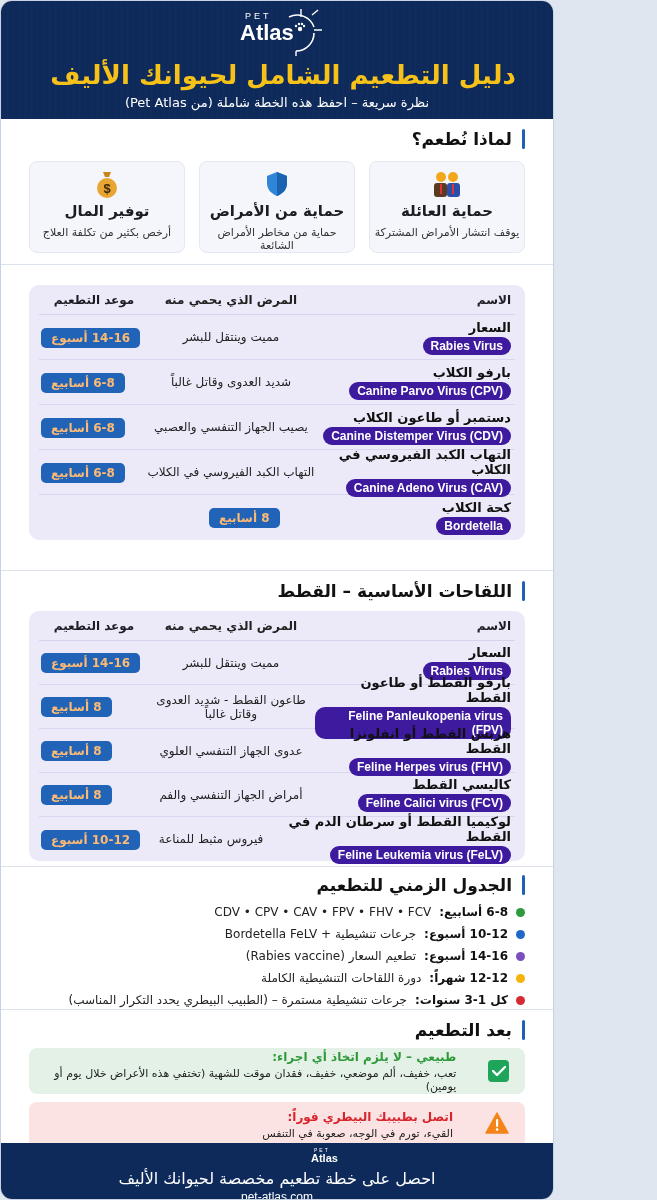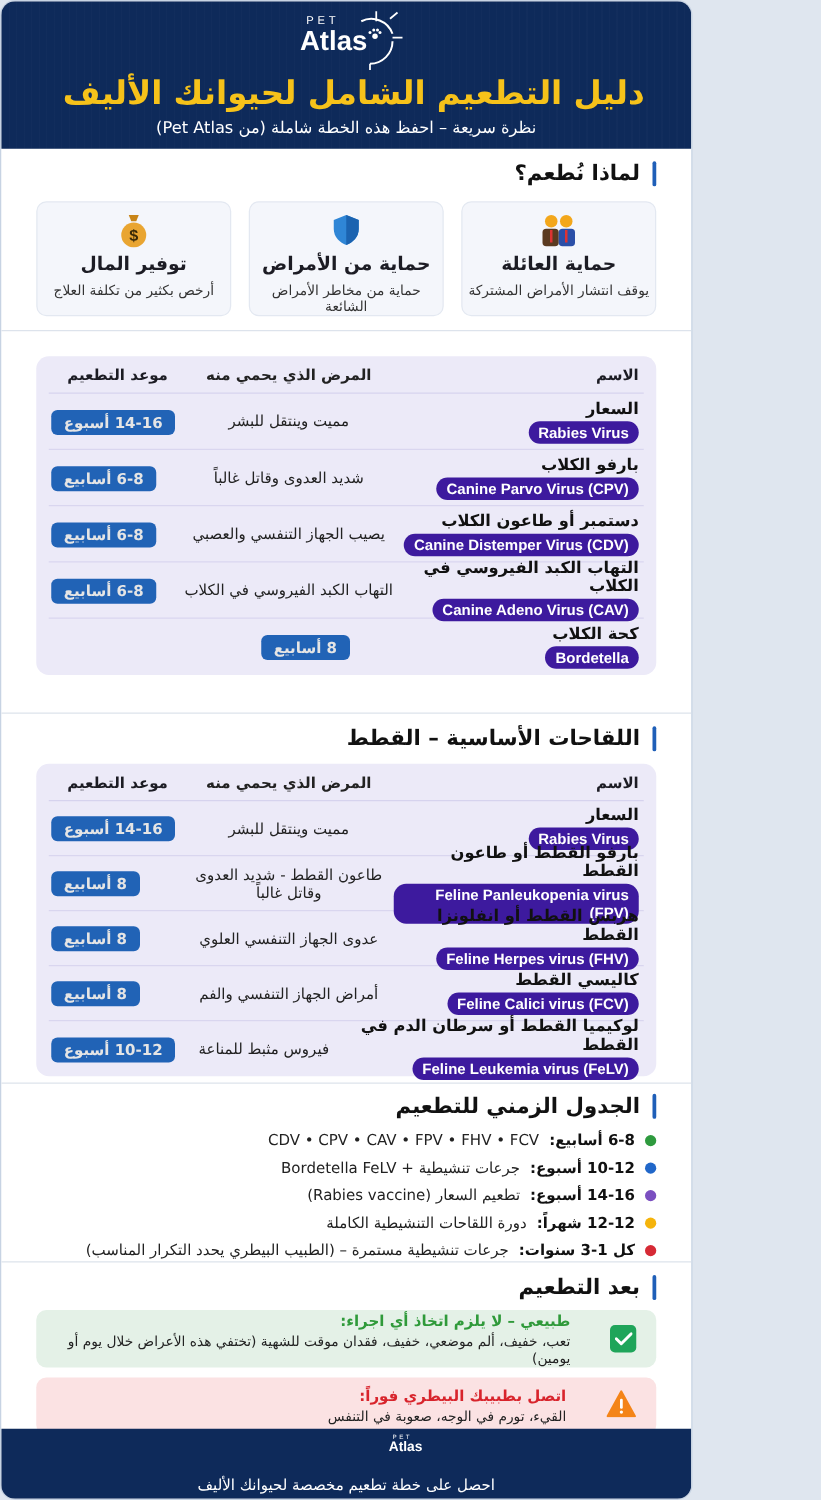--- a/index.html
+++ b/index.html
@@ -37,21 +37,21 @@
     .thead { display: flex; height: 30px; align-items: center; font-size: 12px; font-weight: bold; border-bottom: 1px solid #d6d3ee; }
     .row { display: flex; align-items: center; border-bottom: 1px solid #d9d6ef; }
     .row:last-child { border-bottom: none; }
     .c-name { width: 200px; text-align: right; padding-right: 4px; }
     .c-dis { flex: 1; text-align: center; font-size: 12px; color: #222; }
     .c-age { width: 108px; text-align: left; padding-left: 2px; }
     .thead .c-age { text-align: center; }
     .thead .c-dis { font-weight: bold; }
     .nm-ar { font-size: 13px; font-weight: bold; color: #111; }
     .nm-en { display: inline-block; background: #3d1a9e; color: #fff; font-size: 12px; font-weight: bold; border-radius: 10px; padding: 2px 8px; margin-top: 2px; direction: ltr; font-family: "Liberation Sans", sans-serif; }
-    .age-pill { display: inline-block; background: #2163b6; color: #e5e5e5; font-size: 12px; font-weight: bold; border-radius: 5px; padding: 3px 10px; direction: rtl; }
+    .age-pill { display: inline-block; background: #2163b6; color: #fdba74; font-size: 12px; font-weight: bold; border-radius: 5px; padding: 3px 10px; direction: rtl; }
     .dogs .row { height: 45px; }
     .cats .row { height: 44px; }
 
     
     .timeline { height: 143px; padding-top: 8px; }
     .tl-list { margin-top: 6px; list-style: none; }
     .tl-item { display: flex; align-items: center; gap: 8px; font-size: 12px; height: 22px; color: #222; }
     .dot { width: 9px; height: 9px; border-radius: 50%; flex: 0 0 9px; }
     .tl-item b { font-weight: bold; color: #111; }
 
@@ -64,21 +64,21 @@
     .alert.ok .at { color: #2f9a3a; }
     .alert.bad .at { color: #d8242c; }
     .alert .ad { font-size: 11px; color: #222; margin-top: 3px; }
     .chk { width: 22px; height: 22px; background: #1fa55a; border-radius: 4px; display: flex; align-items: center; justify-content: center; }
 
     
     .footer { position: absolute; bottom: 0; left: 0; right: 0; height: 56px; background: #0e2a5a; text-align: center; color: #fff; }
     .flogo { position: relative; height: 20px; margin-top: 2px; }
     .flogo .pet { font-size: 5px; letter-spacing: 2px; position: absolute; left: 313px; top: 2px; font-family: "Liberation Sans", sans-serif; }
     .flogo .atlas { font-size: 11px; font-weight: bold; position: absolute; left: 310px; top: 7px; font-family: "Liberation Sans", sans-serif; }
-    .ftext { font-size: 12px; direction: rtl; margin-top: 16px; }
+    .ftext { font-size: 16px; direction: rtl; margin-top: 4px; }
     .furl { font-size: 12px; margin-top: 2px; font-family: "Liberation Sans", sans-serif; }
   </style>
 </head>
 <body>
 
 <div class="page">
 
   <div class="header">
     <div class="logo">
       <span class="pet">PET</span>

